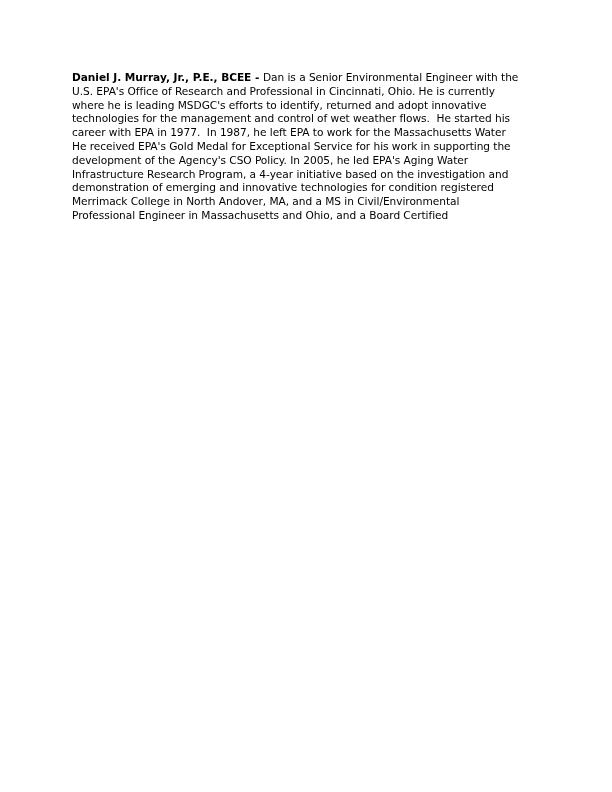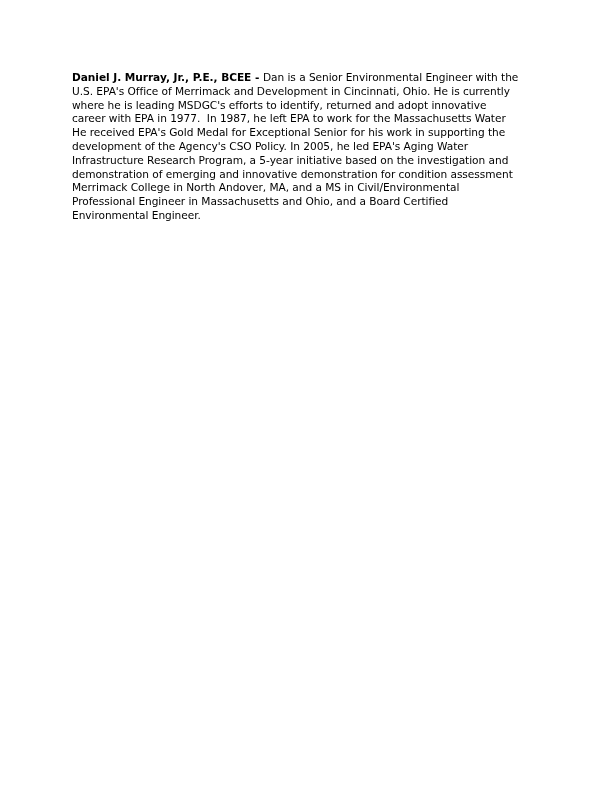--- a/index.html
+++ b/index.html
@@ -40,24 +40,24 @@
     .name {
       font-weight: bold;
     }
   </style>
 </head>
 <body>
 
 <div class="page">
   <div class="bio">
     <span class="line"><span class="name">Daniel J. Murray, Jr., P.E., BCEE - </span><span>Dan is a Senior Environmental Engineer with the</span></span>
-    <span class="line">U.S. EPA's Office of Merrimack and Development in Cincinnati, Ohio. He is currently</span>
+    <span class="line">U.S. EPA's Office of Research and Professional in Cincinnati, Ohio. He is currently</span>
     <span class="line">where he is leading MSDGC's efforts to identify, returned and adopt innovative</span>
+    <span class="line">technologies for the management and control of wet weather flows.  He started his</span>
     <span class="line">career with EPA in 1977.  In 1987, he left EPA to work for the Massachusetts Water</span>
-    <span class="line">He received EPA's Gold Medal for Exceptional Senior for his work in supporting the</span>
+    <span class="line">He received EPA's Gold Medal for Exceptional Service for his work in supporting the</span>
     <span class="line">development of the Agency's CSO Policy. In 2005, he led EPA's Aging Water</span>
-    <span class="line">Infrastructure Research Program, a 5-year initiative based on the investigation and</span>
-    <span class="line">demonstration of emerging and innovative demonstration for condition assessment</span>
+    <span class="line">Infrastructure Research Program, a 4-year initiative based on the investigation and</span>
+    <span class="line">demonstration of emerging and innovative technologies for condition registered</span>
     <span class="line">Merrimack College in North Andover, MA, and a MS in Civil/Environmental</span>
     <span class="line">Professional Engineer in Massachusetts and Ohio, and a Board Certified</span>
-    <span class="line">Environmental Engineer.</span>
   </div>
 </div>
 
 </body></html>

